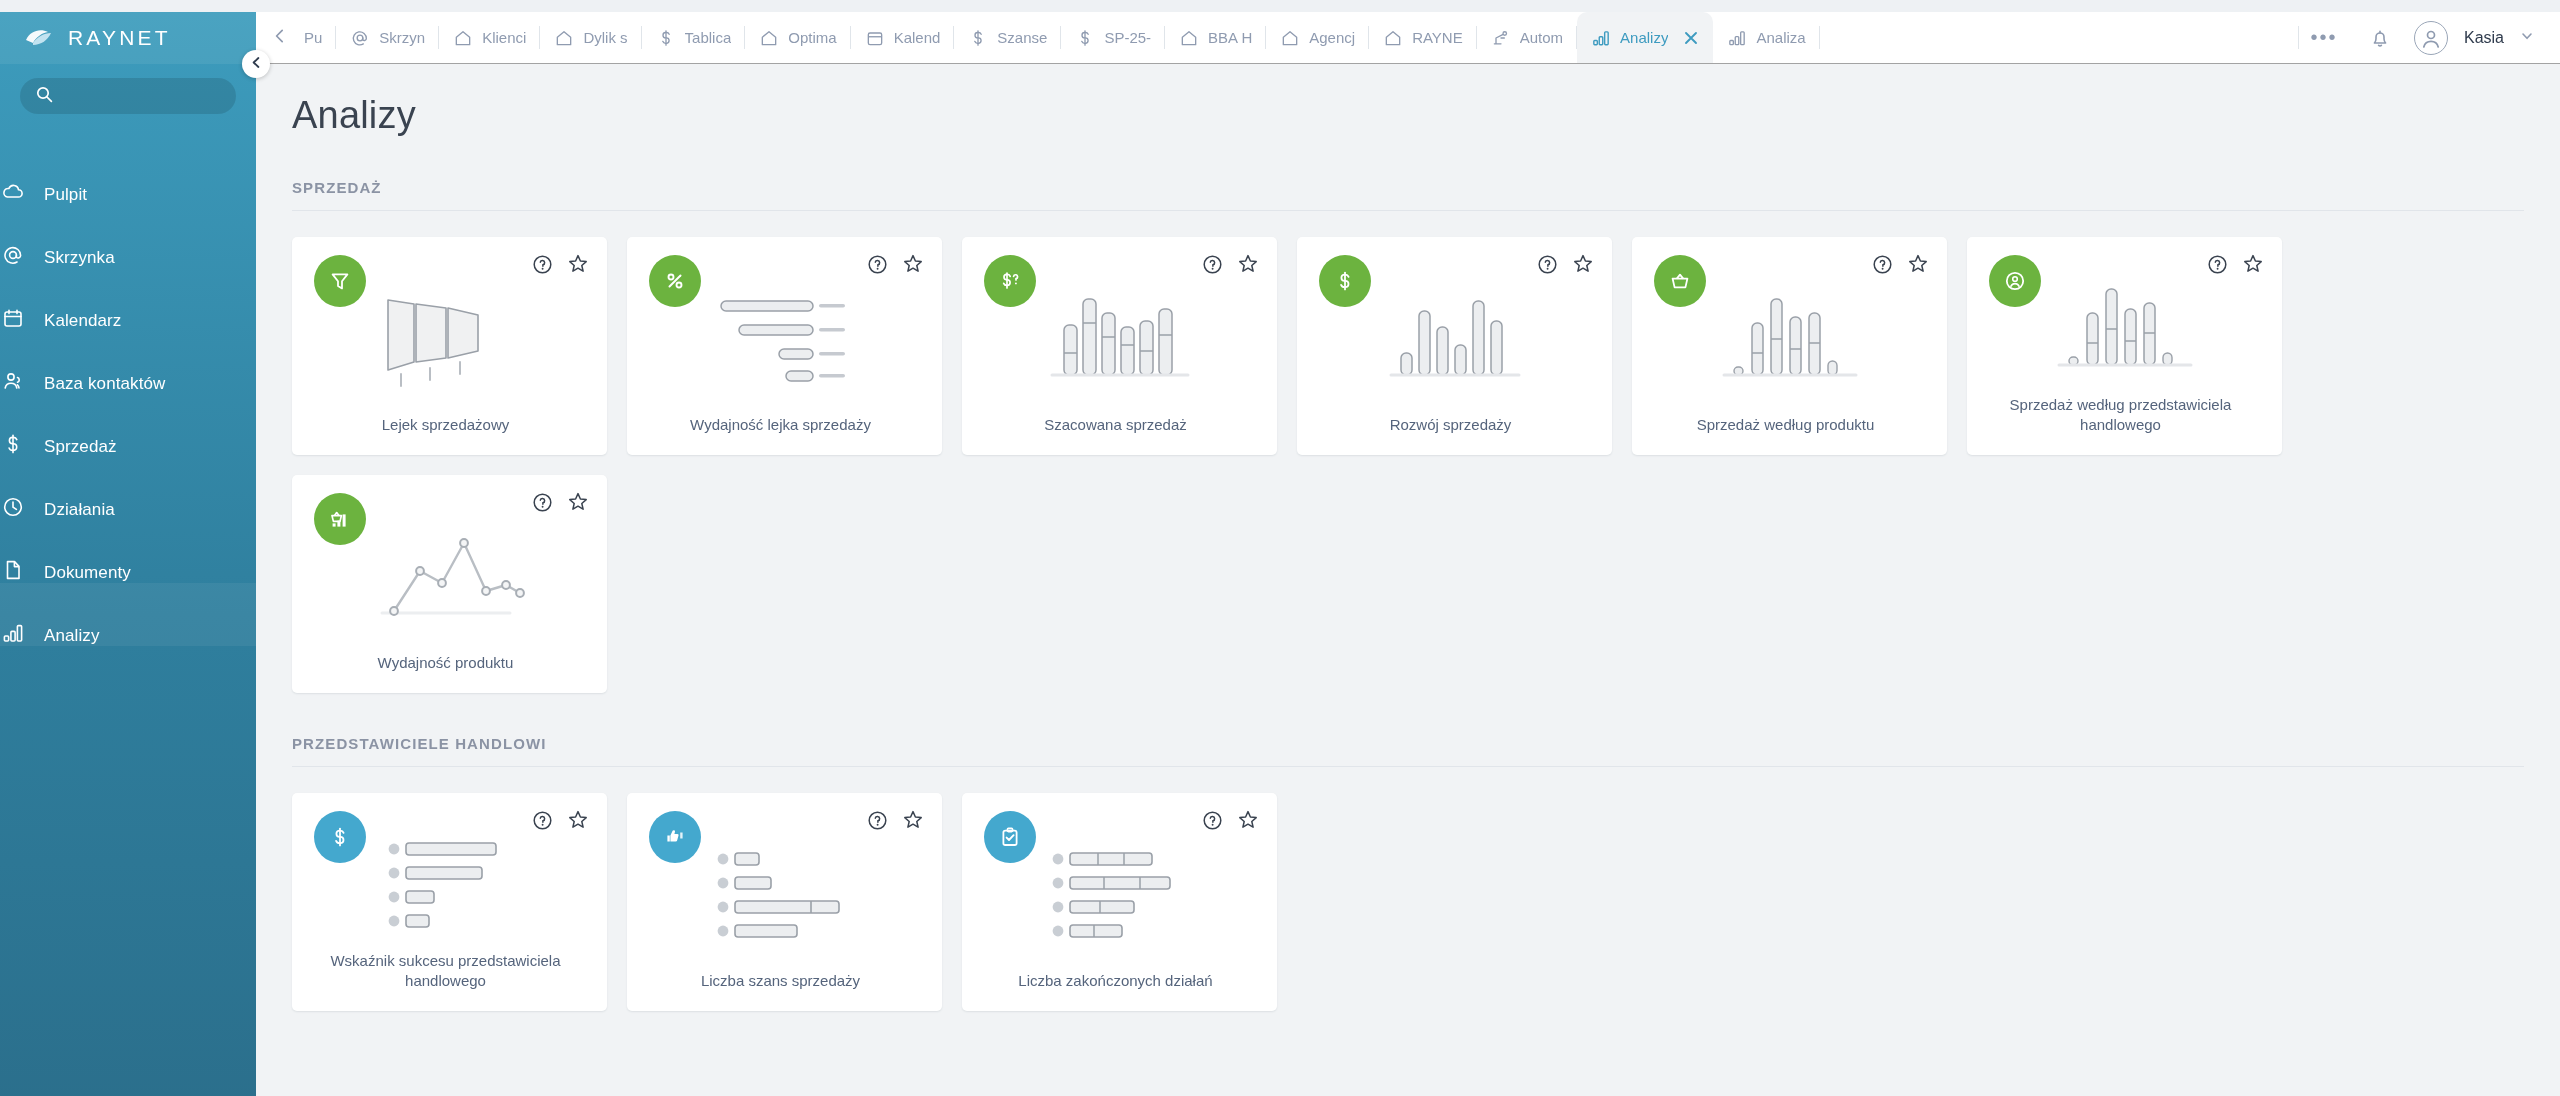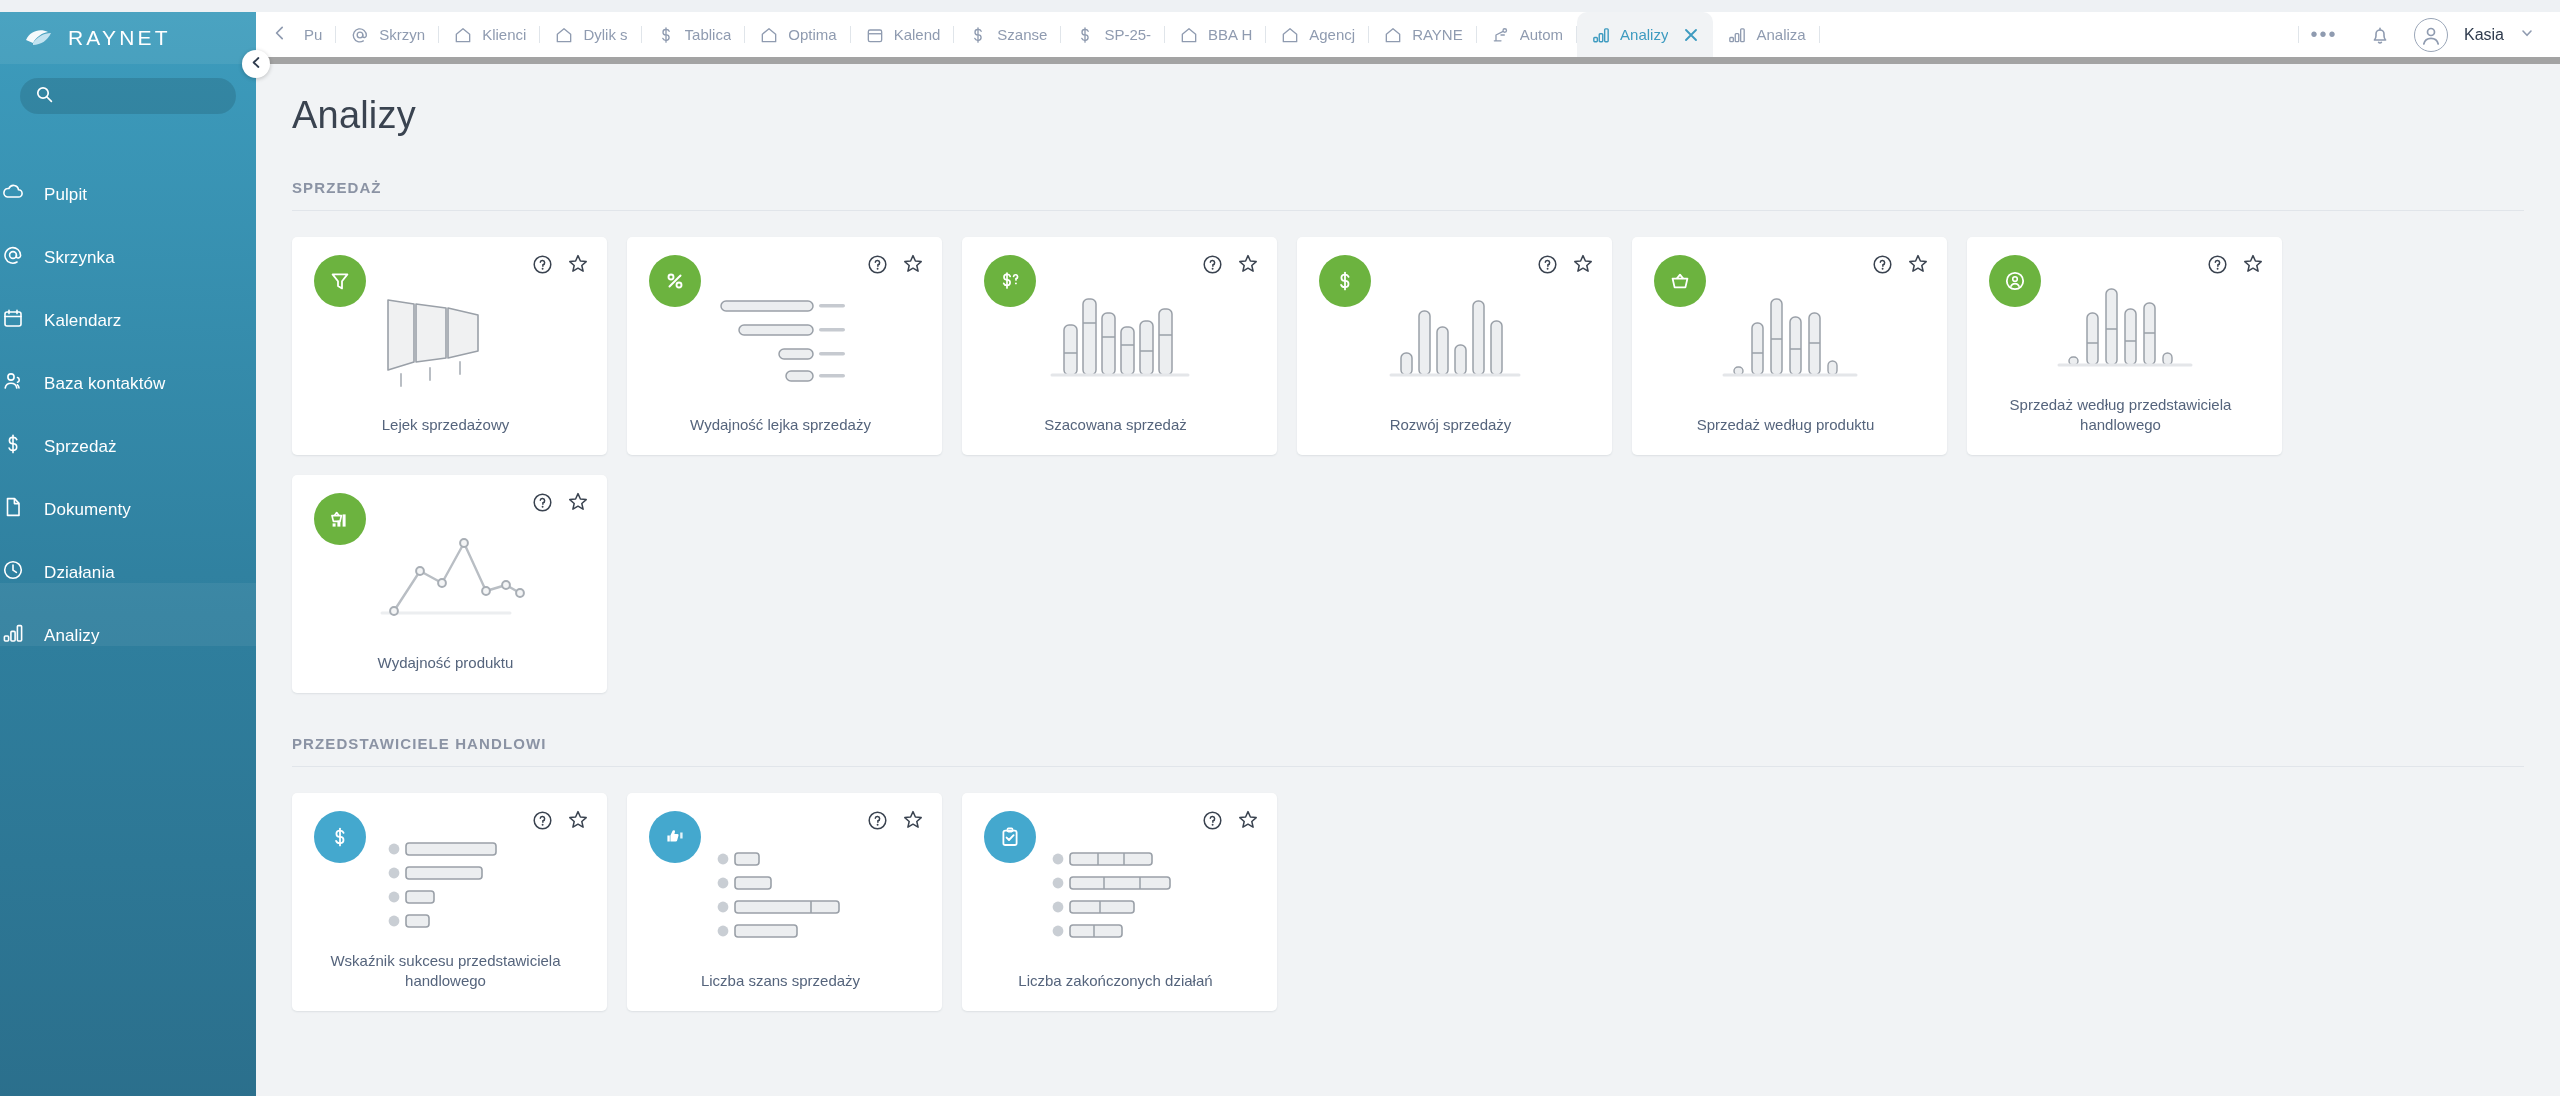--- a/index.html
+++ b/index.html
@@ -57,21 +57,21 @@
               display: flex; align-items: center; justify-content: center; }
   .nav-label { font-size: 17px; font-weight: 400; letter-spacing: .1px; }
 
   
   .main { flex: 1; height: 1096px; display: flex; flex-direction: column;
           background: #f1f3f5; min-width: 0; }
 
   .tabbar {
     height: 52px; flex: 0 0 52px; background: #ffffff;
     display: flex; align-items: stretch; position: relative;
-    border-bottom: 7px solid #a3a3a3;
+    border-bottom: 1px solid #a3a3a3;
   }
   .tab-scroll-left {
     width: 48px; flex: 0 0 48px; display: flex; align-items: center;
     justify-content: center; cursor: pointer;
   }
   .tabs { display: flex; align-items: stretch; flex: 1; min-width: 0; overflow: hidden; }
   .tab {
     display: flex; align-items: center; gap: 9px;
     padding: 0 14px; position: relative; cursor: pointer;
     color: #8f9bb0; font-size: 15px; white-space: nowrap;
@@ -231,34 +231,34 @@
           <svg width="24" height="24" viewBox="0 0 24 24">
               <path d="M12 3.4 v17.2" stroke="#fff" stroke-width="1.6" stroke-linecap="round"></path>
               <path d="M15.8 7.6 a3.6 3.6 0 0 0-3.6-2.2 h-.6 a3.2 3.2 0 0 0 0 6.4 h.8 a3.3 3.3 0 0 1 0 6.6 h-.6 a3.8 3.8 0 0 1-3.7-2.4" fill="none" stroke="#fff" stroke-width="1.6" stroke-linecap="round"></path>
             </svg>
         </span>
         <span class="nav-label">Sprzedaż</span>
       </div>
       <div class="nav-item">
         <span class="nav-icon">
           <svg width="24" height="24" viewBox="0 0 24 24">
-              <path d="M6.5 3.6 h7 L18 8.4 V20.4 H6.5 Z" fill="none" stroke="#fff" stroke-width="1.6" stroke-linejoin="round"></path>
-              <path d="M13.4 3.6 v5 H18" fill="none" stroke="#fff" stroke-width="1.6" stroke-linejoin="round"></path>
-            </svg>
-        </span>
-        <span class="nav-label">Dokumenty</span>
+              <circle cx="12" cy="12" r="8.3" fill="none" stroke="#fff" stroke-width="1.6"></circle>
+              <path d="M12 7 v5.2 l3.4 2.2" fill="none" stroke="#fff" stroke-width="1.6" stroke-linecap="round" stroke-linejoin="round"></path>
+            </svg>
+        </span>
+        <span class="nav-label">Działania</span>
       </div>
       <div class="nav-item">
         <span class="nav-icon">
           <svg width="24" height="24" viewBox="0 0 24 24">
-              <circle cx="12" cy="12" r="8.3" fill="none" stroke="#fff" stroke-width="1.6"></circle>
-              <path d="M12 7 v5.2 l3.4 2.2" fill="none" stroke="#fff" stroke-width="1.6" stroke-linecap="round" stroke-linejoin="round"></path>
-            </svg>
-        </span>
-        <span class="nav-label">Działania</span>
+              <path d="M6.5 3.6 h7 L18 8.4 V20.4 H6.5 Z" fill="none" stroke="#fff" stroke-width="1.6" stroke-linejoin="round"></path>
+              <path d="M13.4 3.6 v5 H18" fill="none" stroke="#fff" stroke-width="1.6" stroke-linejoin="round"></path>
+            </svg>
+        </span>
+        <span class="nav-label">Dokumenty</span>
       </div>
       <div class="nav-item active">
         <span class="nav-icon">
           <svg width="24" height="24" viewBox="0 0 24 24">
             <rect x="3.4" y="15" width="4.2" height="5" rx="1" fill="none" stroke="#fff" stroke-width="1.6"></rect>
             <rect x="9.9" y="10.4" width="4.2" height="9.6" rx="1" fill="none" stroke="#fff" stroke-width="1.6"></rect>
             <rect x="16.4" y="4.6" width="4.2" height="15.4" rx="1" fill="none" stroke="#fff" stroke-width="1.6"></rect>
           </svg>
         </span>
         <span class="nav-label">Analizy</span>

